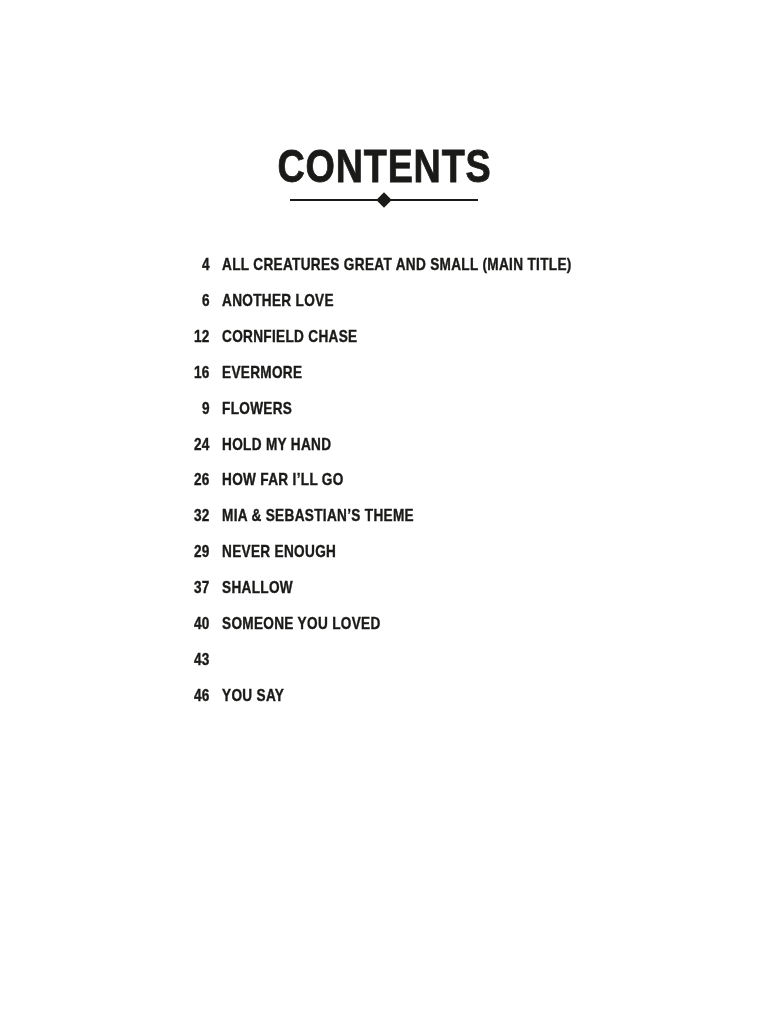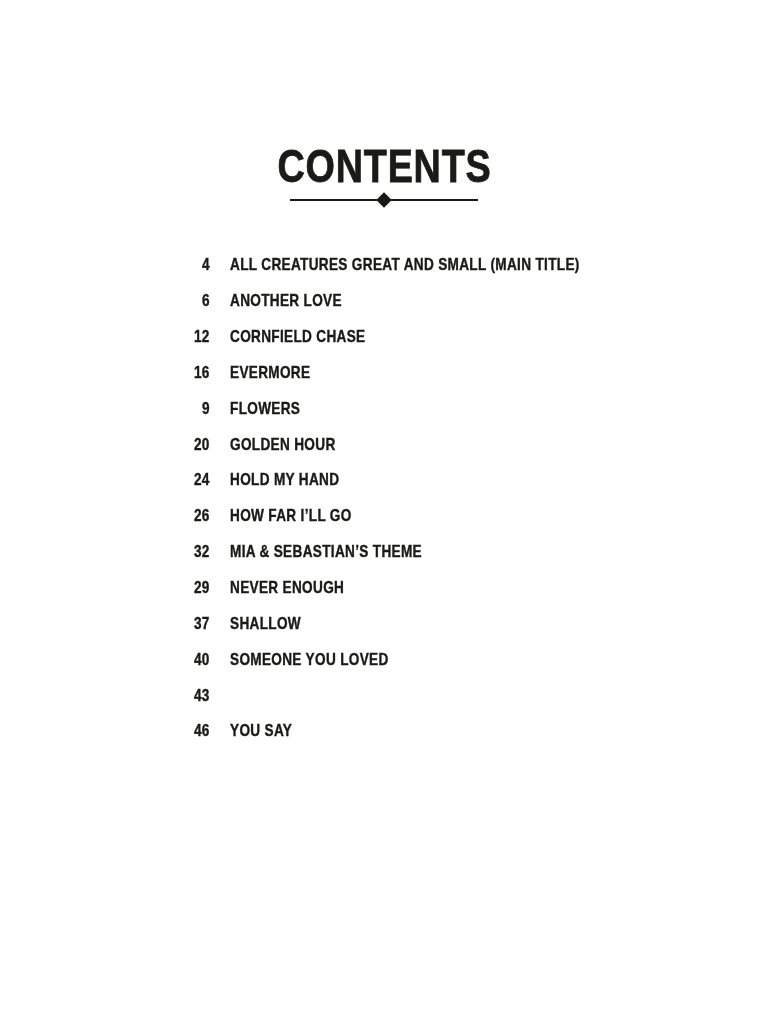--- a/index.html
+++ b/index.html
@@ -72,21 +72,21 @@
     text-align: right;
     white-space: nowrap;
   }
   .toc-num .squeeze {
     display: inline-block;
     transform: scaleX(0.8);
     transform-origin: right center;
     letter-spacing: 0.4px;
   }
   .toc-song {
-    margin-left: 20px;
+    margin-left: 12px;
     white-space: nowrap;
   }
   .toc-song .squeeze {
     display: inline-block;
     transform: scaleX(0.8);
     transform-origin: left center;
     letter-spacing: 0.4px;
   }
 </style>
 </head>
@@ -120,24 +120,20 @@
   <li class="toc-row">
     <span class="toc-num"><span class="squeeze">16</span></span>
     <span class="toc-song"><span class="squeeze">EVERMORE</span></span>
   </li>
 
   <li class="toc-row">
     <span class="toc-num"><span class="squeeze">9</span></span>
     <span class="toc-song"><span class="squeeze">FLOWERS</span></span>
   </li>
 
-  <li class="toc-row">
-    <span class="toc-num"><span class="squeeze">20</span></span>
-    <span class="toc-song"><span class="squeeze">GOLDEN HOUR</span></span>
-  </li>
 
   <li class="toc-row">
     <span class="toc-num"><span class="squeeze">24</span></span>
     <span class="toc-song"><span class="squeeze">HOLD MY HAND</span></span>
   </li>
 
   <li class="toc-row">
     <span class="toc-num"><span class="squeeze">26</span></span>
     <span class="toc-song"><span class="squeeze">HOW FAR I’LL GO</span></span>
   </li>

